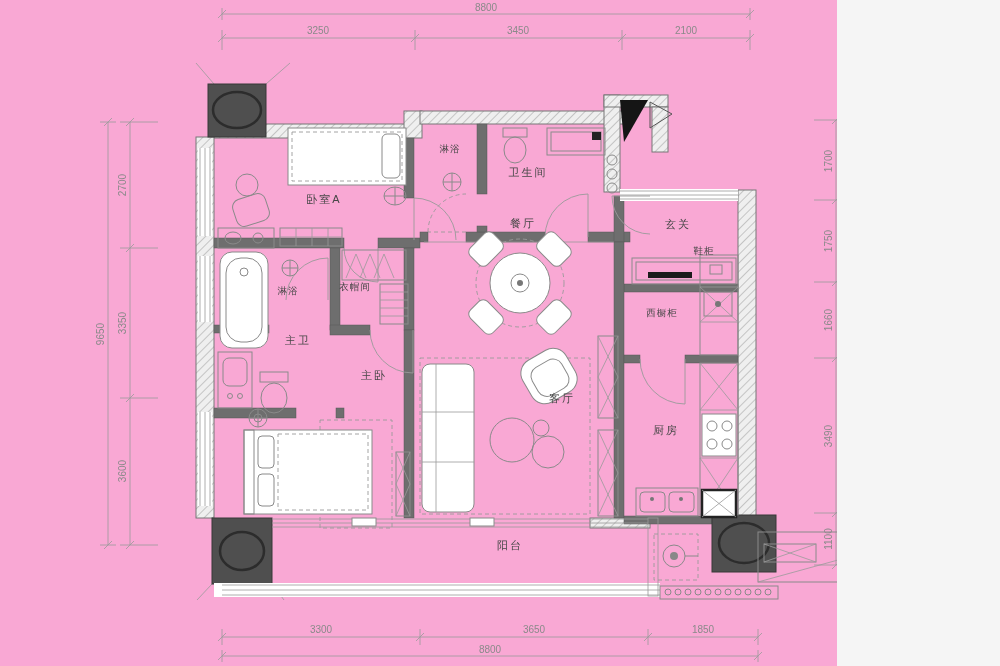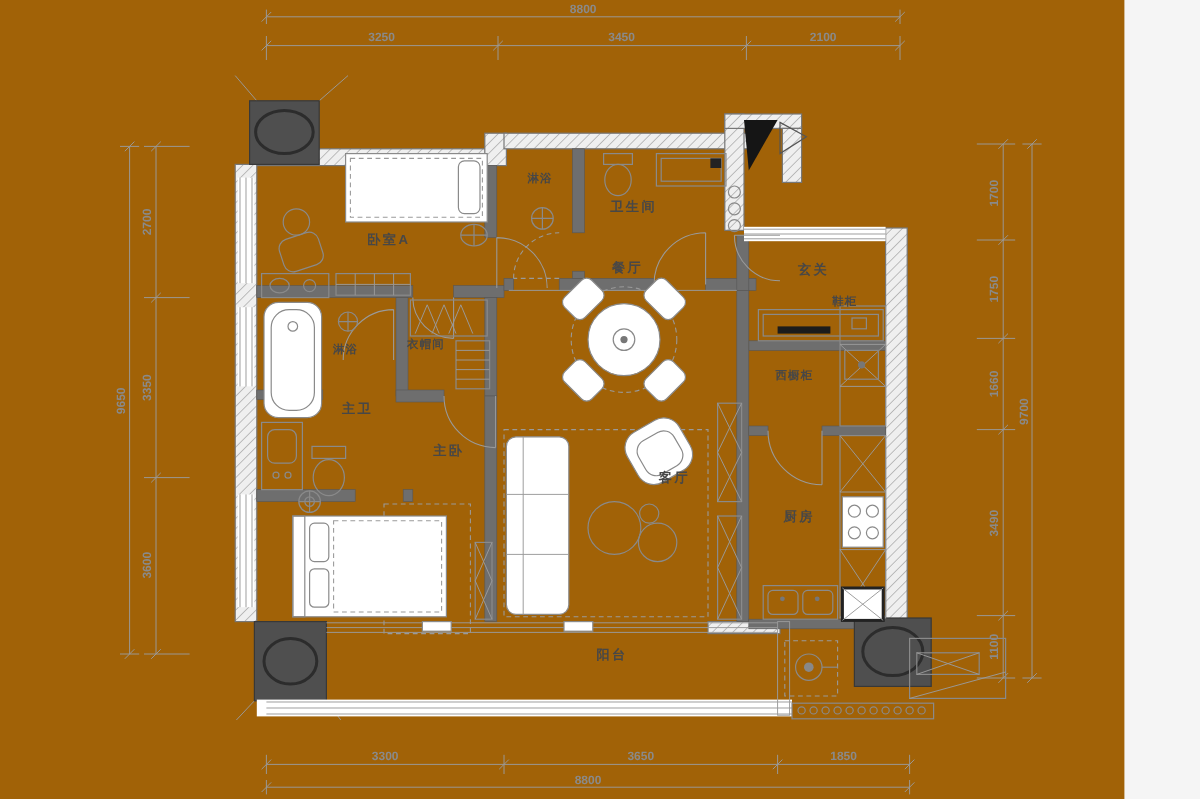--- a/index.html
+++ b/index.html
@@ -1,17 +1,17 @@
 <!DOCTYPE html>
 <html><head>
 <meta charset="utf-8">
 <style>
   html,body{margin:0;padding:0;background:#f5f5f5;}
-  .page{position:relative;width:937px;height:666px;background:#a16207;overflow:hidden;
-        font-family:"Liberation Sans",sans-serif;font-weight:bold;}
+  .page{position:relative;width:837px;height:666px;background:#f9a8d4;overflow:hidden;
+        font-family:"Liberation Sans",sans-serif;}
   svg{position:absolute;left:0;top:0;}
   .w-hatch{fill:url(#hatch);stroke:#777;stroke-width:1;}
   .w-gray{fill:#6e6e6e;stroke:#575757;stroke-width:.5;}
   .col{fill:#4f4f4f;stroke:#383838;stroke-width:1;}
   .f{fill:none;stroke:#8a8a8a;stroke-width:1;}
   .f2{fill:#ffffff;stroke:#8a8a8a;stroke-width:1;}
   .fd{fill:none;stroke:#9a9a9a;stroke-width:.9;stroke-dasharray:4 3;}
   .door{fill:none;stroke:#9a9a9a;stroke-width:.9;}
   .thin{stroke:#9a9a9a;stroke-width:.8;fill:none;}
   .dim{stroke:#9a9a9a;stroke-width:.8;fill:none;}

